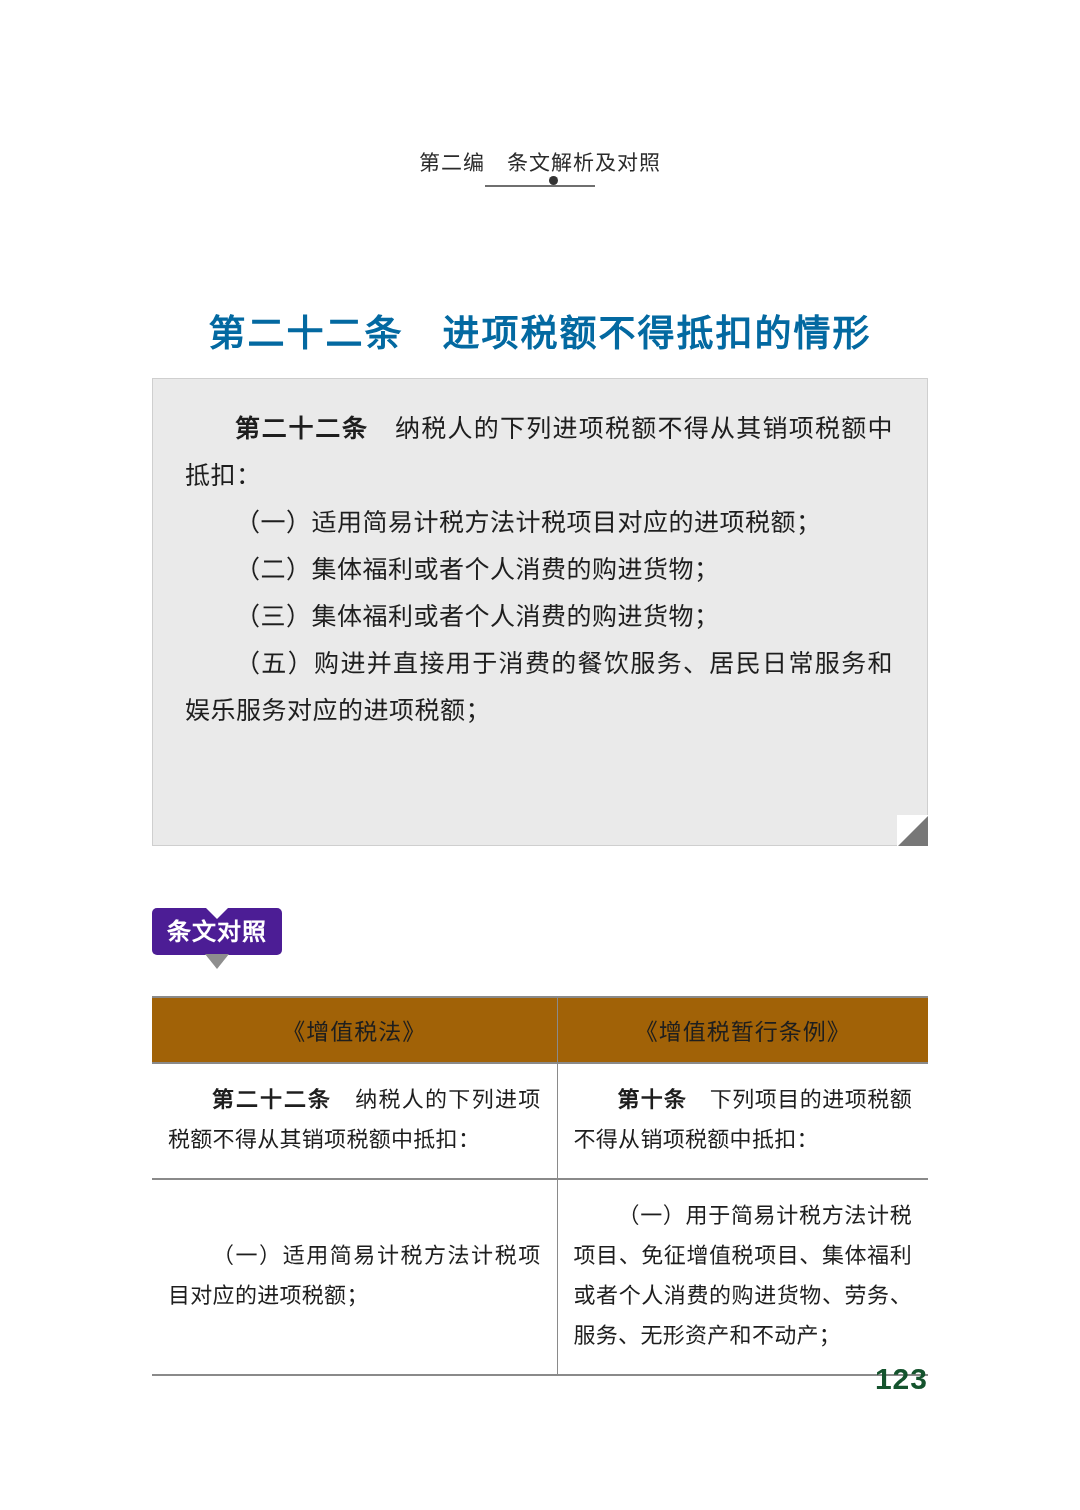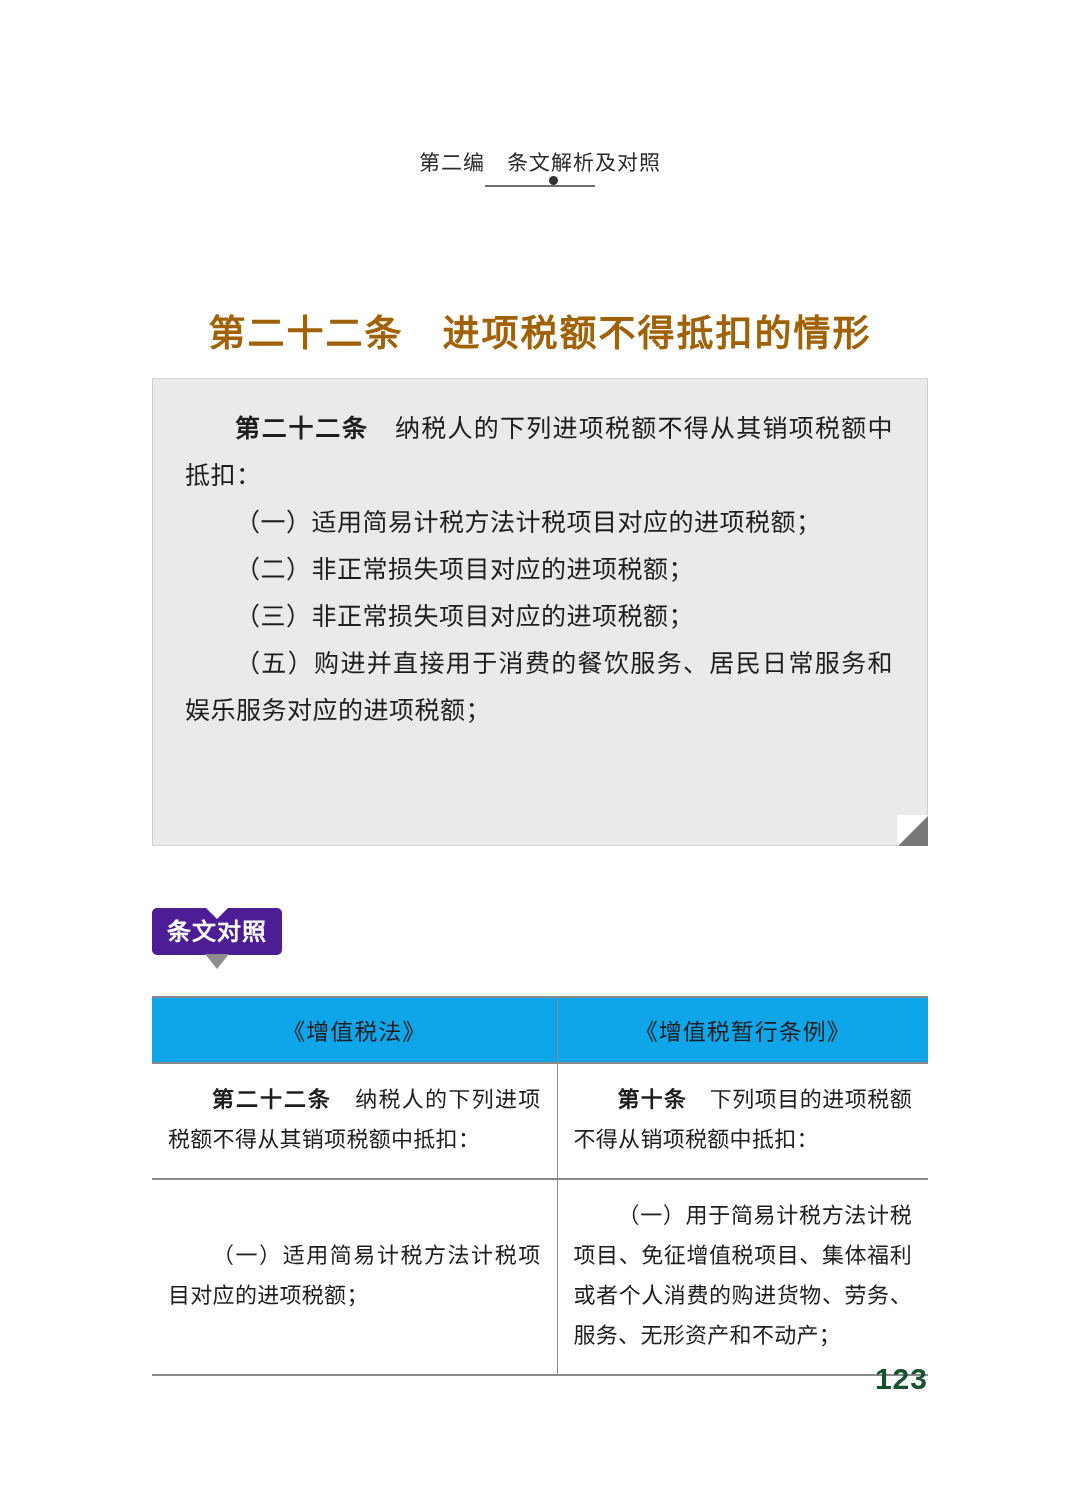--- a/index.html
+++ b/index.html
@@ -61,21 +61,21 @@
   .article-title {
     position: absolute;
     top: 278px;
     left: 0;
     width: 1080px;
     text-align: center;
     font-family: "Liberation Sans", "DejaVu Sans", sans-serif;
     font-size: 37px;
     font-weight: 600;
     letter-spacing: 2px;
-    color: #a16207;
+    color: #0369a1;
     white-space: pre;
   }
 
   
   .statute-box {
     position: absolute;
     top: 378px;
     left: 152px;
     width: 776px;
     min-height: 468px;
@@ -179,21 +179,21 @@
     top: 996px;
     left: 152px;
     width: 776px;
     border-collapse: collapse;
     table-layout: fixed;
   }
   .cmp-table col.c1 { width: 405px; }
   .cmp-table col.c2 { width: 371px; }
 
   .cmp-table thead th {
-    background: #0ea5e9;
+    background: #a16207;
     border-top: 2px solid #8a8a8a;
     border-bottom: 2px solid #8a8a8a;
     height: 62px;
     text-align: center;
     vertical-align: middle;
     font-size: 23px;
     font-weight: normal;
     letter-spacing: 1px;
     color: #1e1e1e;
   }
@@ -250,22 +250,22 @@
     <span class="header-dot"></span>
     <span class="header-rule"></span>
   </div>
 
   <h1 class="article-title">第二十二条　进项税额不得抵扣的情形</h1>
 
   <div class="statute-box">
     <p class="statute-p indent"><span class="statute-lead">第二十二条</span><span>　</span><span>纳税人的下列进项税额不得从其销项税额中抵扣：</span></p>
 
     <p class="statute-p indent">（一）适用简易计税方法计税项目对应的进项税额；</p>
-    <p class="statute-p indent">（二）非正常损失项目对应的进项税额；</p>
-    <p class="statute-p indent">（三）非正常损失项目对应的进项税额；</p>
+    <p class="statute-p indent">（二）集体福利或者个人消费的购进货物；</p>
+    <p class="statute-p indent">（三）集体福利或者个人消费的购进货物；</p>
     <p class="statute-p indent">（五）购进并直接用于消费的餐饮服务、居民日常服务和娱乐服务对应的进项税额；</p>
   </div>
 
   <div class="badge-wrap">
     <div class="badge">
       <span class="badge-notch"></span>
       <span class="badge-label">条文对照</span>
       <span class="badge-tail"></span>
     </div>
   </div>

